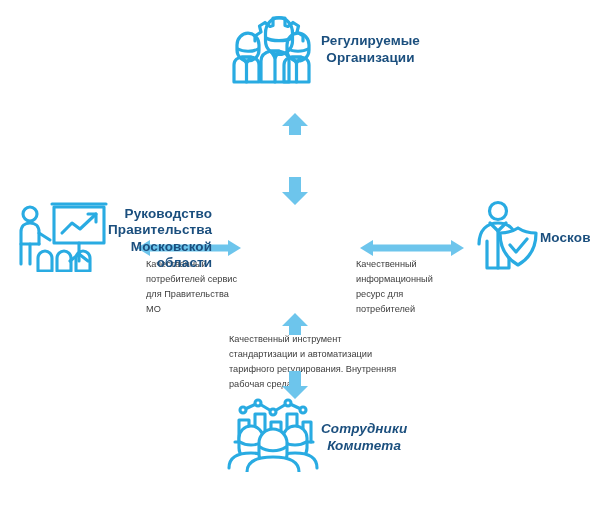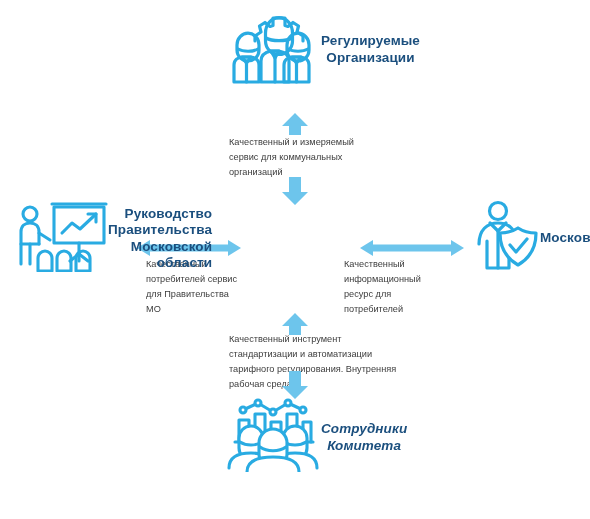--- a/index.html
+++ b/index.html
@@ -59,21 +59,21 @@
   .edge-caption {
     position: absolute;
     font-size: 9.2px;
     line-height: 1.62;
     color: #3c3c3c;
     white-space: pre-line;
   }
   #caption-top    { left: 229px; top: 135px; width: 150px; }
   #caption-bottom { left: 229px; top: 332px; width: 170px; }
   #caption-left   { left: 146px; top: 257px; width: 92px; }
-  #caption-right  { left: 344px; top: 257px; width: 94px; }
+  #caption-right  { left: 356px; top: 257px; width: 94px; }
 
   .edge-arrow { position: absolute; line-height: 0; }
   #arrow-top-up     { left: 280px; top: 113px; }
   #arrow-top-down   { left: 280px; top: 177px; }
   #arrow-bottom-up  { left: 280px; top: 313px; }
   #arrow-bottom-down{ left: 280px; top: 371px; }
   #arrow-left       { left: 137px; top: 240px; }
   #arrow-right      { left: 360px; top: 240px; }
 </style>
 </head>
@@ -111,21 +111,20 @@
     </span>
     <div class="node-label">Регулируемые
 Организации</div>
   </div>
 
   <span class="edge-arrow" id="arrow-top-up">
     <svg width="30" height="22" viewBox="0 0 30 22" fill="#6DC5EC">
       <path d="M15 0 L28 13 L21 13 L21 22 L9 22 L9 13 L2 13 Z"></path>
     </svg>
   </span>
-  <div class="edge-caption" id="caption-top">Качественный и измеряемый сервис для коммунальных организаций</div>
   <span class="edge-arrow" id="arrow-top-down">
     <svg width="30" height="28" viewBox="0 0 30 28" fill="#6DC5EC">
       <path d="M9 0 L21 0 L21 15 L28 15 L15 28 L2 15 L9 15 Z"></path>
     </svg>
   </span>
 
 
   <span class="edge-arrow" id="arrow-left">
     <svg width="104" height="16" viewBox="0 0 104 16" fill="#6DC5EC">
       <path d="M0 8 L13 0 L13 4.5 L91 4.5 L91 0 L104 8 L91 16 L91 11.5 L13 11.5 L13 16 Z"></path>

